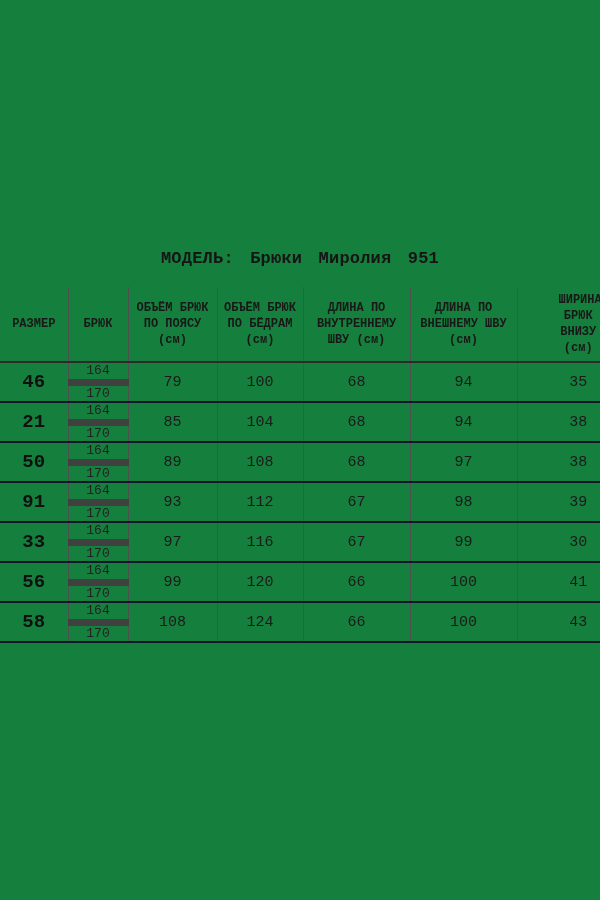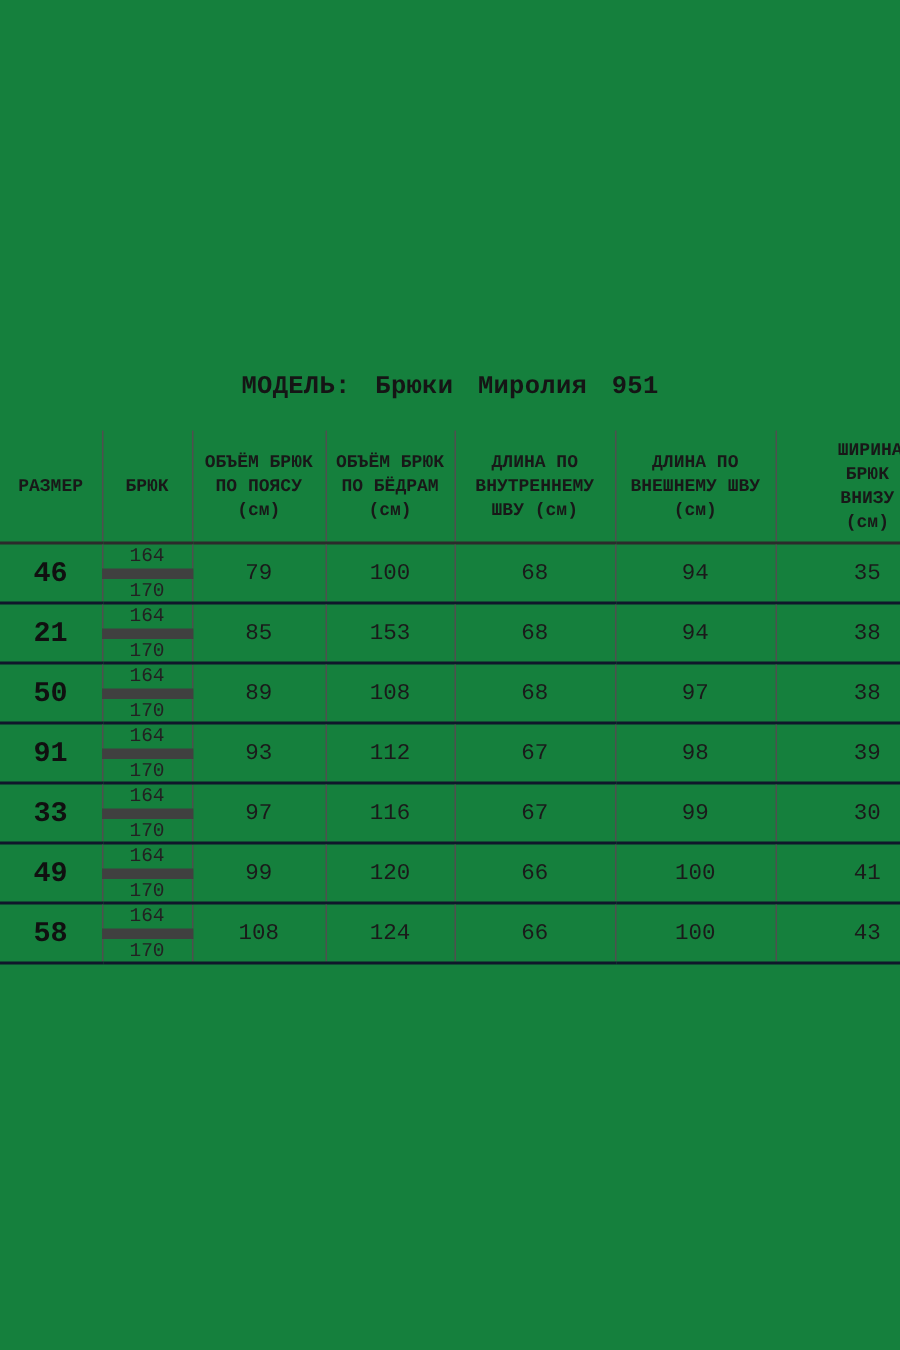--- a/index.html
+++ b/index.html
@@ -100,21 +100,21 @@
           <td class="value-cell" rowspan="2">94</td>
           <td class="value-cell" rowspan="2">35</td>
         </tr>
         <tr class="row-bottom">
           <td class="rost-cell rost-bottom">170</td>
         </tr>
         <tr class="row-top">
           <td class="size-cell" rowspan="2">21</td>
           <td class="rost-cell rost-top">164</td>
           <td class="value-cell" rowspan="2">85</td>
-          <td class="value-cell" rowspan="2">153</td>
+          <td class="value-cell" rowspan="2">104</td>
           <td class="value-cell" rowspan="2">68</td>
           <td class="value-cell" rowspan="2">94</td>
           <td class="value-cell" rowspan="2">38</td>
         </tr>
         <tr class="row-bottom">
           <td class="rost-cell rost-bottom">170</td>
         </tr>
         <tr class="row-top">
           <td class="size-cell" rowspan="2">50</td>
           <td class="rost-cell rost-top">164</td>
@@ -145,21 +145,21 @@
           <td class="value-cell" rowspan="2">97</td>
           <td class="value-cell" rowspan="2">116</td>
           <td class="value-cell" rowspan="2">67</td>
           <td class="value-cell" rowspan="2">99</td>
           <td class="value-cell" rowspan="2">30</td>
         </tr>
         <tr class="row-bottom">
           <td class="rost-cell rost-bottom">170</td>
         </tr>
         <tr class="row-top">
-          <td class="size-cell" rowspan="2">49</td>
+          <td class="size-cell" rowspan="2">56</td>
           <td class="rost-cell rost-top">164</td>
           <td class="value-cell" rowspan="2">99</td>
           <td class="value-cell" rowspan="2">120</td>
           <td class="value-cell" rowspan="2">66</td>
           <td class="value-cell" rowspan="2">100</td>
           <td class="value-cell" rowspan="2">41</td>
         </tr>
         <tr class="row-bottom">
           <td class="rost-cell rost-bottom">170</td>
         </tr>

